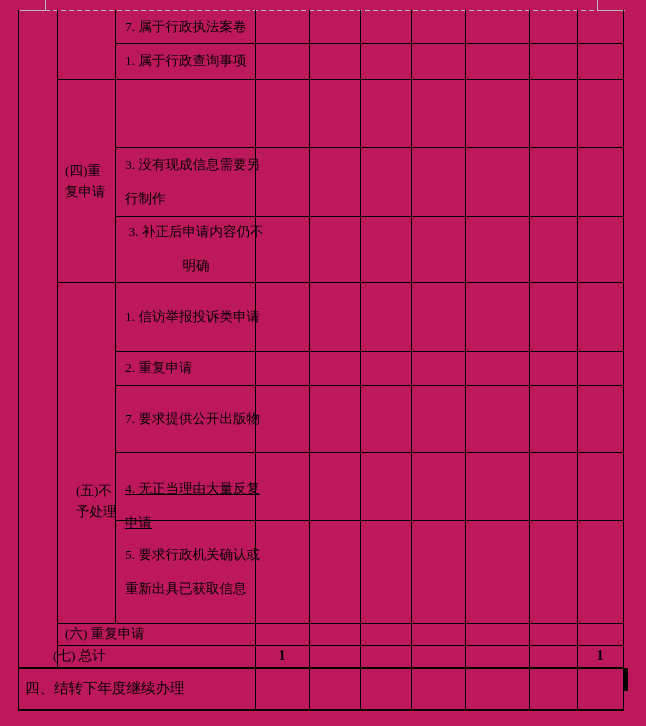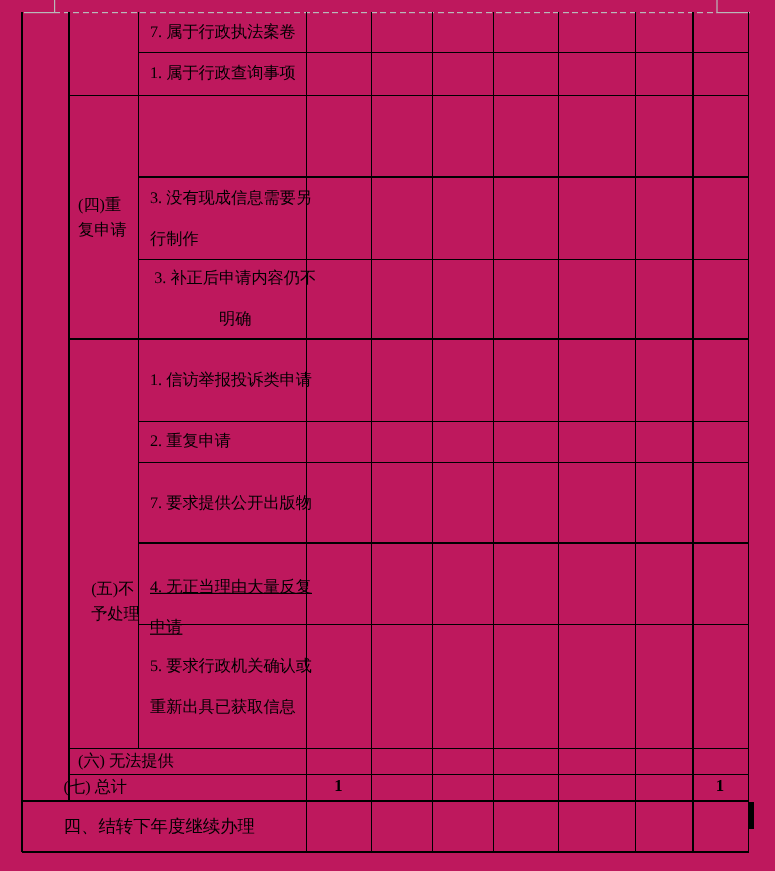--- a/index.html
+++ b/index.html
@@ -11,21 +11,21 @@
   .cell{
     position:absolute;display:flex;align-items:center;
     font-size:13.5px;line-height:34px;
   }
   .cat{line-height:21px;}
   .nowrap{white-space:nowrap;}
   .num{
     justify-content:center;font-weight:bold;font-size:14px;
     font-family:"Liberation Serif","DejaVu Serif",serif;line-height:normal;
   }
-  .sect{font-size:14.5px;line-height:normal;margin-left:28px;}
+  .sect{font-size:14.5px;line-height:normal;}
   .grayline{background:#b9b9b9;}
   .dashline{
     height:1px;
     background:repeating-linear-gradient(90deg,#b9b9b9 0 5px,transparent 5px 8px);
   }
   svg{display:block;}
 </style>
 </head>
 <body>
 
@@ -77,21 +77,21 @@
   <div class="cell" style="left:125px;top:147px;height:69px;width:142px;">3. 没有现成信息需要另行制作</div>
   <div class="cell" style="left:125px;top:216px;height:66px;width:142px;text-align:center;">3. 补正后申请内容仍不明确</div>
 
   <div class="cell cat" style="left:76px;top:282px;height:341px;width:48px;margin-top:48px;">(五)不予处理</div>
   <div class="cell" style="left:125px;top:282px;height:69px;width:142px;">1. 信访举报投诉类申请</div>
   <div class="cell nowrap" style="left:125px;top:351px;height:34px;width:142px;">2. 重复申请</div>
   <div class="cell" style="left:125px;top:385px;height:67px;width:142px;">7. 要求提供公开出版物</div>
   <div class="cell" style="left:125px;top:472px;height:68px;width:142px;text-decoration:underline;">4. 无正当理由大量反复申请</div>
   <div class="cell" style="left:125px;top:520px;height:103px;width:142px;">5. 要求行政机关确认或重新出具已获取信息</div>
 
-  <div class="cell nowrap" style="left:65px;top:623px;height:22px;width:180px;">(六) 无法提供</div>
+  <div class="cell nowrap" style="left:65px;top:623px;height:22px;width:180px;">(六) 重复申请</div>
 
   <div class="cell nowrap" style="left:53px;top:645px;height:22px;width:180px;">(七) 总计</div>
   <div class="cell num" style="left:255px;top:645px;height:22px;width:54px;">1</div>
   <div class="cell num" style="left:309px;top:645px;height:22px;width:51px;"></div>
   <div class="cell num" style="left:360px;top:645px;height:22px;width:51px;"></div>
   <div class="cell num" style="left:411px;top:645px;height:22px;width:54px;"></div>
   <div class="cell num" style="left:465px;top:645px;height:22px;width:64px;"></div>
   <div class="cell num" style="left:529px;top:645px;height:22px;width:48px;"></div>
   <div class="cell num" style="left:577px;top:645px;height:22px;width:46px;">1</div>
 

